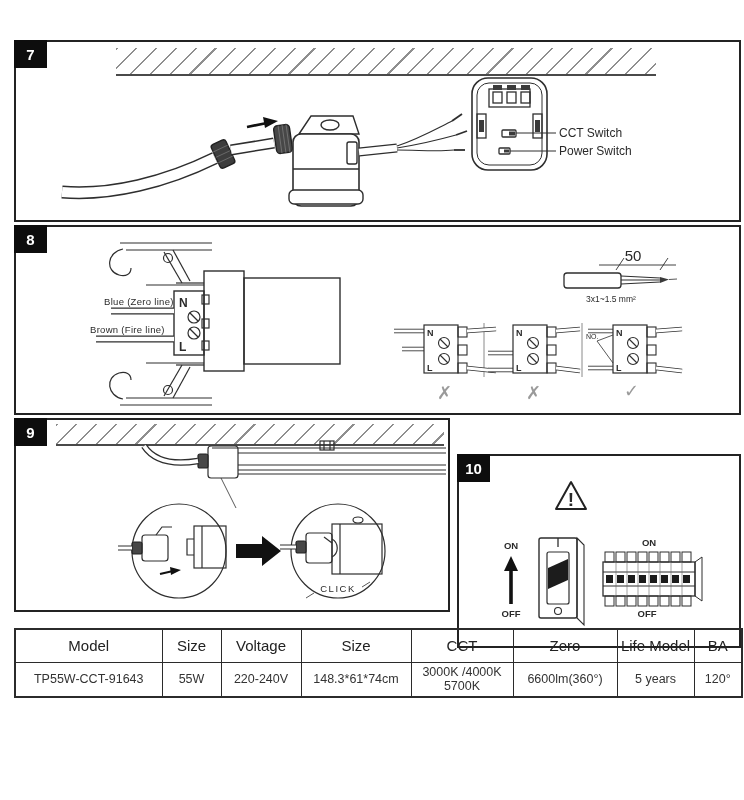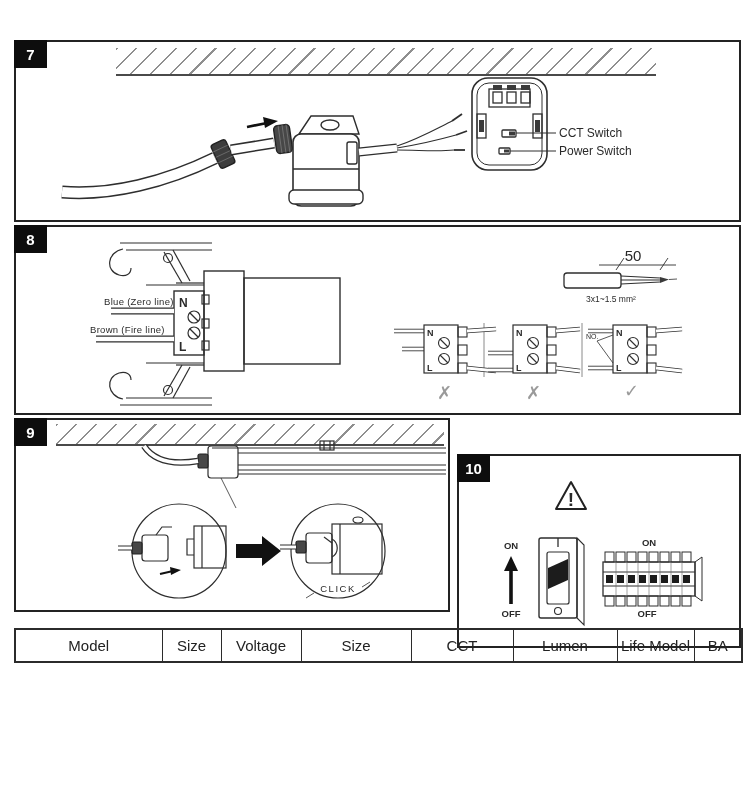--- a/index.html
+++ b/index.html
@@ -398,22 +398,33 @@
         <col style="width:77px">
         <col style="width:48px">
     </colgroup>
     <thead>
       <tr>
         <th>Model</th>
         <th>Size</th>
         <th>Voltage</th>
         <th>Size</th>
         <th>CCT</th>
-        <th>Lumen</th>
+        <th>Zero</th>
         <th>Life Model</th>
         <th>BA</th>
       </tr>
     </thead>
     <tbody>
+      <tr>
+        <td>TP55W-CCT-91643</td>
+        <td>55W</td>
+        <td>220-240V</td>
+        <td>148.3*61*74cm</td>
+        <td>3000K /4000K
+5700K</td>
+        <td>6600lm(360°)</td>
+        <td>5 years</td>
+        <td>120°</td>
+      </tr>
     </tbody>
   </table>
 
 </div>
 
 </body></html>

